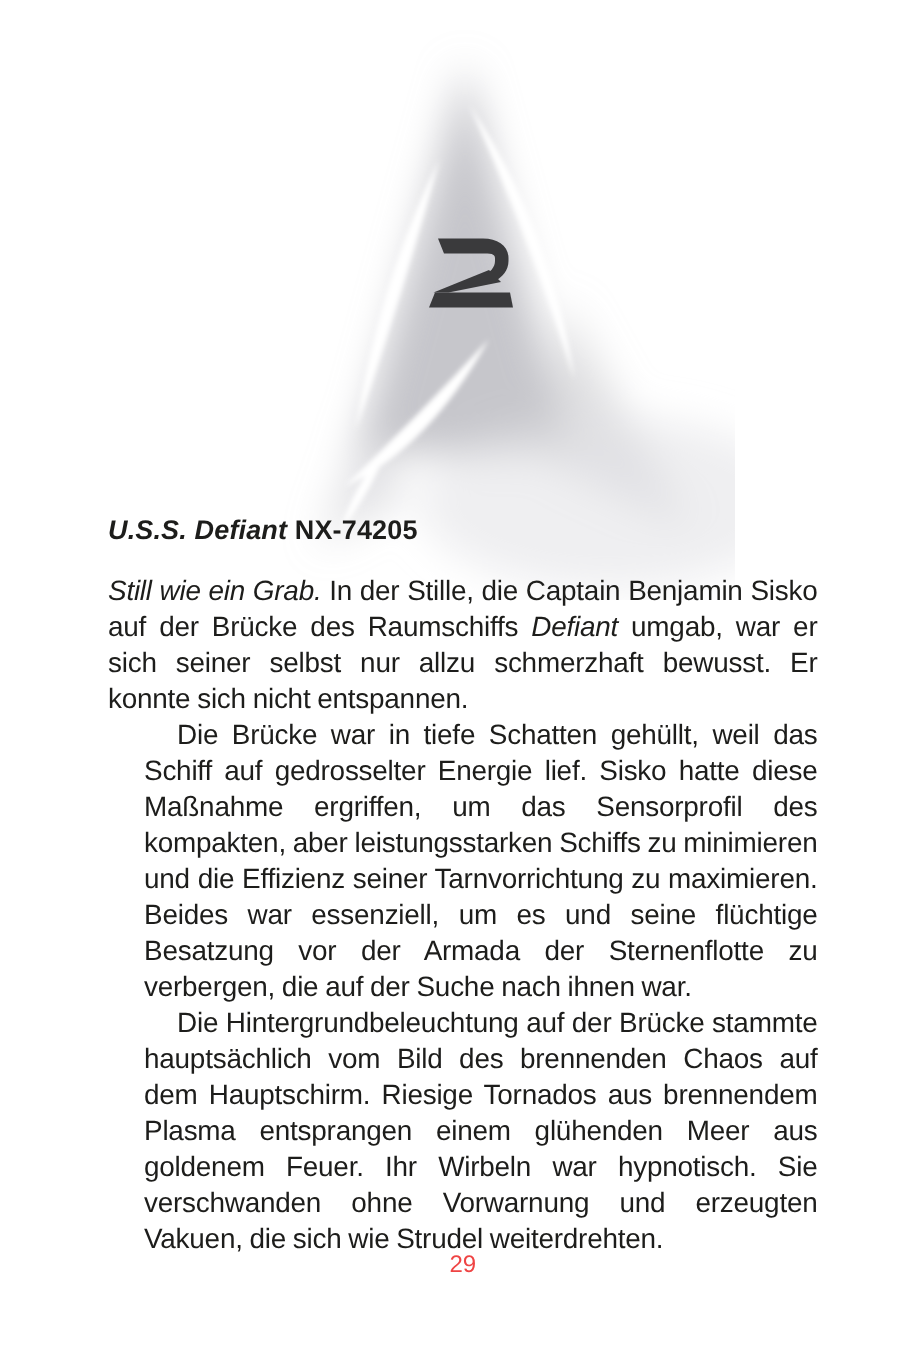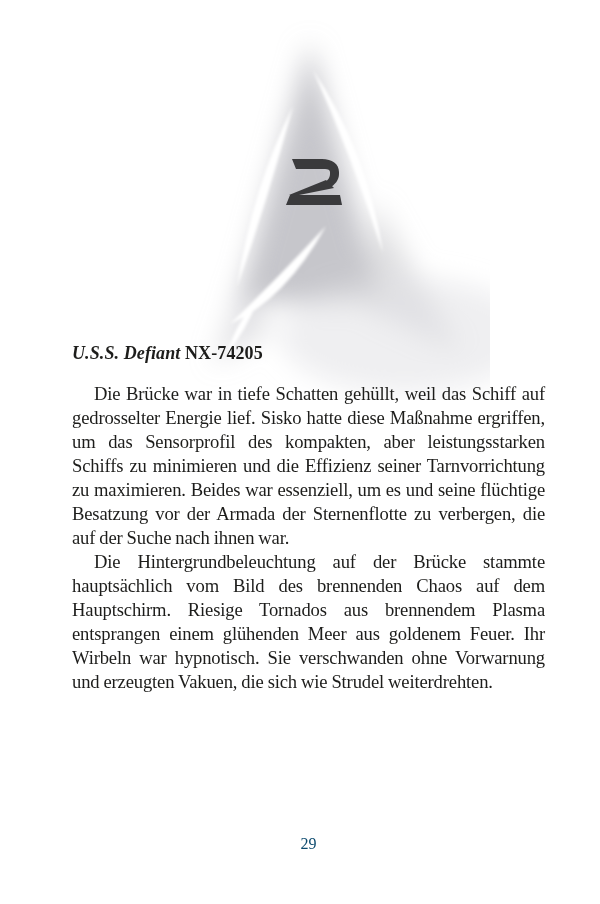--- a/index.html
+++ b/index.html
@@ -6,21 +6,21 @@
     margin: 0;
     padding: 0;
     background: #ffffff;
   }
   .page {
     position: relative;
     width: 600px;
     height: 904px;
     background: #ffffff;
     overflow: hidden;
-    font-family: Liberation Serif, serif;
+    font-family: Liberation Sans, sans-serif;
     color: #1d1d1b;
   }
   .logo {
     position: absolute;
     left: 110px;
     top: 0;
     pointer-events: none;
   }
   .content {
     position: absolute;
@@ -39,30 +39,30 @@
   .text-block p {
     margin: 0;
     font-size: 18.6px;
     line-height: 24px;
     text-align: justify;
     text-align-last: left;
     letter-spacing: -0.15px;
     word-spacing: -0.5px;
     hyphens: manual;
   }
-  .text-block p.indent { text-indent: 22px; }
+  .text-block p.indent { text-indent: 22px; margin-left: 24px; }
   .it { font-style: italic; }
   .footer {
     position: absolute;
     left: 72px;
     top: 835px;
     width: 473px;
     text-align: center;
     font-size: 16px;
-    color: #0c4a6e;
+    color: #ef4444;
   }
 </style>
 </head>
 <body>
 
 <div class="page">
 
   <svg class="logo" width="380" height="400" viewBox="0 0 380 400" aria-label="2">
     <defs>
       <filter id="fbig" x="-60%" y="-60%" width="220%" height="220%">
@@ -92,20 +92,21 @@
         <path d="M10,1 L40,1 C50,1 57,6 57,14 L57,16 C57,22 53,27 47,30 L39,26 C45,24 48,20 48,16 L48,14 C48,12 46,11 43,11 L14,11 Z"></path>
         <path d="M44,22 L52,30 L17,37 L7,37 Z"></path>
         <path d="M8,37 L58,37 L60,47 L4,47 Z"></path>
       </g>
     </g>
   </svg>
 
   <div class="content">
     <h2 class="heading"><span class="it">U.S.S. Defiant</span><span> NX-74205</span></h2>
     <div class="text-block">
+        <p><span class="it">Still wie ein Grab.</span><span> In der Stille, die Captain Benjamin Sisko auf der Brücke des Raumschiffs </span><span class="it">Defiant</span><span> umgab, war er sich seiner selbst nur allzu schmerzhaft bewusst. Er konnte sich nicht entspannen.</span></p>
         <p class="indent"><span>Die Brücke war in tiefe Schatten gehüllt, weil das Schiff auf gedrosselter Energie lief. Sisko hatte diese Maßnahme ergriffen, um das Sensorprofil des kompakten, aber leistungs­starken Schiffs zu minimieren und die Effizienz seiner Tarn­vorrichtung zu maximieren. Beides war essenziell, um es und seine flüchtige Besatzung vor der Armada der Sternenflotte zu verbergen, die auf der Suche nach ihnen war.</span></p>
         <p class="indent"><span>Die Hintergrundbeleuchtung auf der Brücke stammte hauptsächlich vom Bild des brennenden Chaos auf dem Hauptschirm. Riesige Tornados aus brennendem Plasma entsprangen einem glühenden Meer aus goldenem Feuer. Ihr Wirbeln war hypnotisch. Sie verschwanden ohne Vorwarnung und erzeugten Vakuen, die sich wie Strudel weiterdrehten.</span></p>
       </div>
   </div>
 
   <div class="footer">
     <span>29</span>
   </div>
 
 </div>

